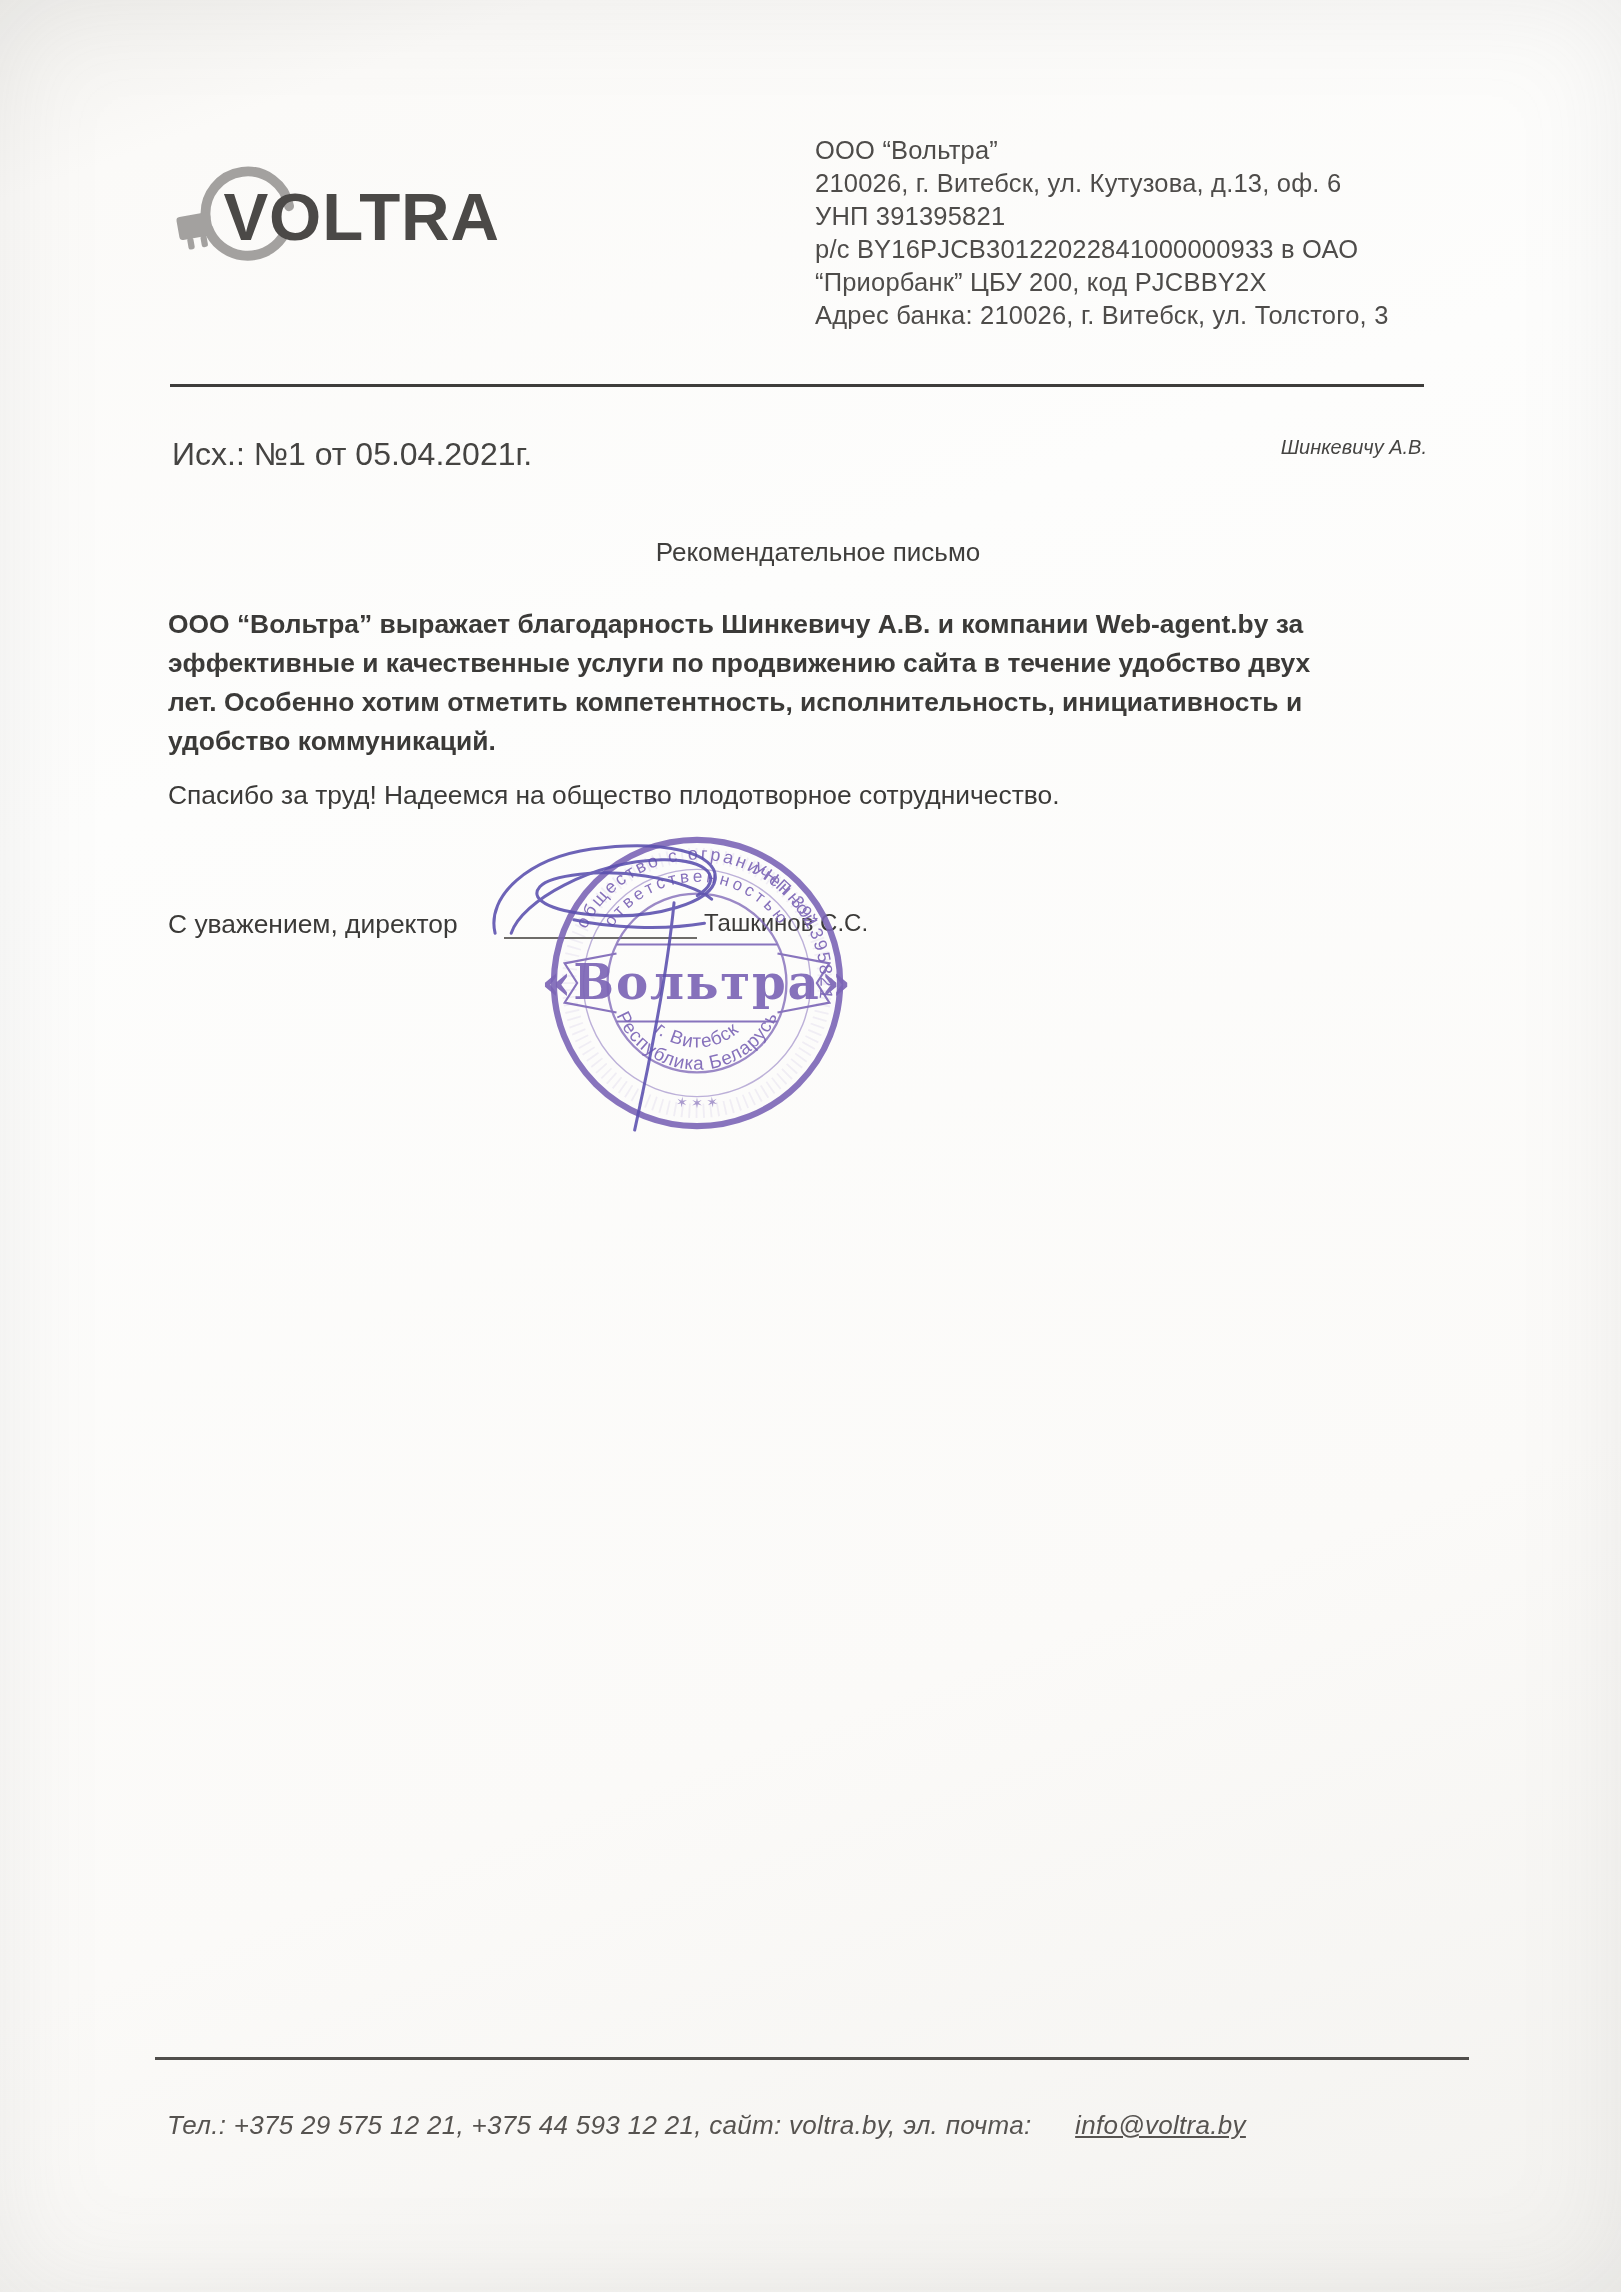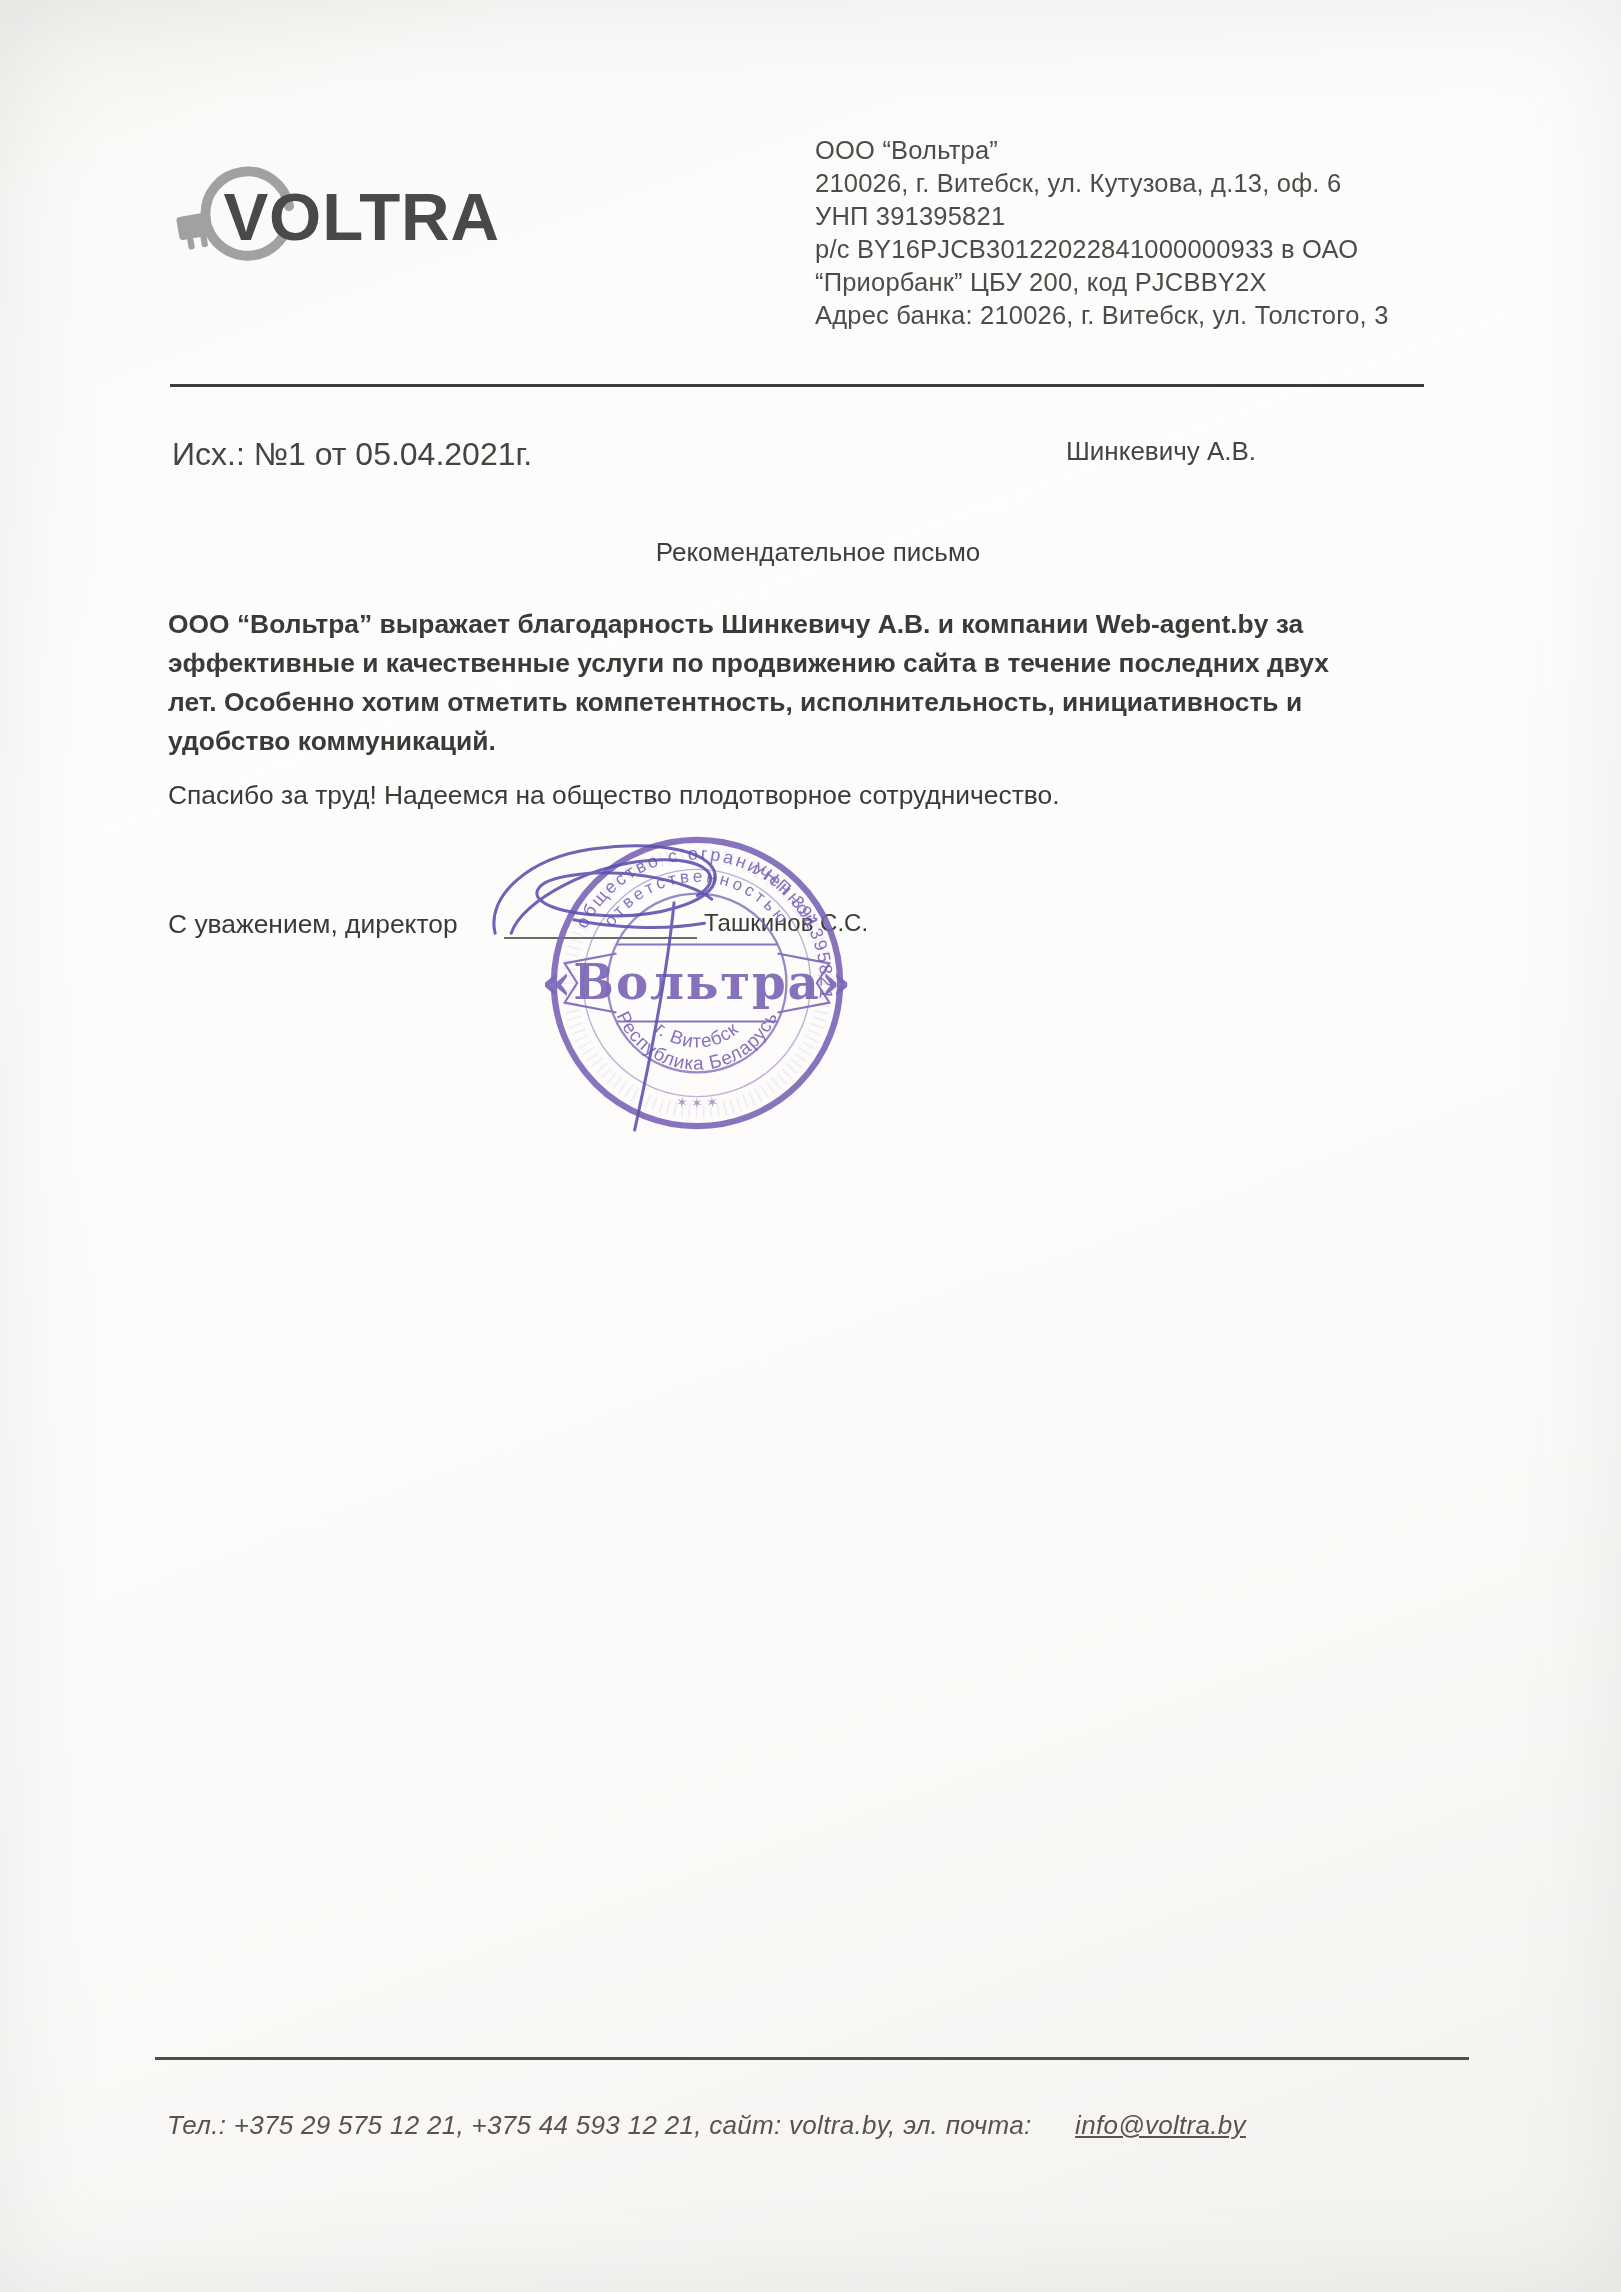--- a/index.html
+++ b/index.html
@@ -13,21 +13,21 @@
     font-family:"Liberation Sans",sans-serif;
     color:#3d3c3a;
   }
   .abs{position:absolute;}
   
   .logo-svg{left:115px;top:140px;width:430px;height:157px;}
   .company{left:815px;top:134px;width:645px;font-size:25.5px;line-height:33px;color:#4e4c4a;letter-spacing:0.2px;}
   .rule-top{left:170px;top:384px;width:1254px;height:3.1px;background:#3e3d3b;}
   
   .ref-left{left:172px;top:436px;font-size:32px;color:#454442;}
-  .ref-right{left:1066px;top:436px;width:361px;font-size:26px;color:#454442;}
+  .ref-right{left:1066px;top:436px;width:361px;text-align:right;font-size:20px;color:#454442;font-style:italic;}
   
   .title{left:168px;top:537px;width:1300px;text-align:center;font-size:26px;color:#3f3e3c;}
   .body-p1{left:168px;top:605px;width:1308px;font-size:26.4px;line-height:39px;color:#3b3a38;font-weight:bold;}
   .body-p2{left:168px;top:780px;width:1308px;font-size:26.4px;color:#3b3a38;}
   
   .sig-prefix{left:168px;top:909px;font-size:26.4px;color:#3b3a38;}
   .sig-line{left:504px;top:937px;width:193px;height:2.2px;background:#6e6c69;}
   .sig-name{left:704px;top:909px;font-size:24px;color:#3b3a38;}
   .stamp-svg{left:536px;top:822px;width:322px;height:322px;filter:blur(0.3px);}
   .sign-svg{left:484px;top:833px;width:287px;height:340px;}
@@ -69,21 +69,21 @@
 
   <div class="abs rule-top"></div>
 
   <div class="abs ref-left">Исх.: №1 от 05.04.2021г.</div>
   <div class="abs ref-right">Шинкевичу А.В.</div>
 
   <div class="abs title">Рекомендательное письмо</div>
 
   <div class="abs body-p1">
     <div>ООО “Вольтра” выражает благодарность Шинкевичу А.В. и компании Web-agent.by за</div>
-    <div>эффективные и качественные услуги по продвижению сайта в течение последних двух</div>
+    <div>эффективные и качественные услуги по продвижению сайта в течение удобство двух</div>
     <div>лет. Особенно хотим отметить компетентность, исполнительность, инициативность и</div>
     <div>удобство коммуникаций.</div>
   </div>
   <div class="abs body-p2">Спасибо за труд! Надеемся на общество плодотворное сотрудничество.</div>
 
   <div class="abs sig-prefix">С уважением, директор</div>
   <div class="abs sig-line"></div>
   <div class="abs sig-name">Ташкинов С.С.</div>
 
   <svg class="abs stamp-svg" viewBox="0 0 360 360" xmlns="http://www.w3.org/2000/svg">

